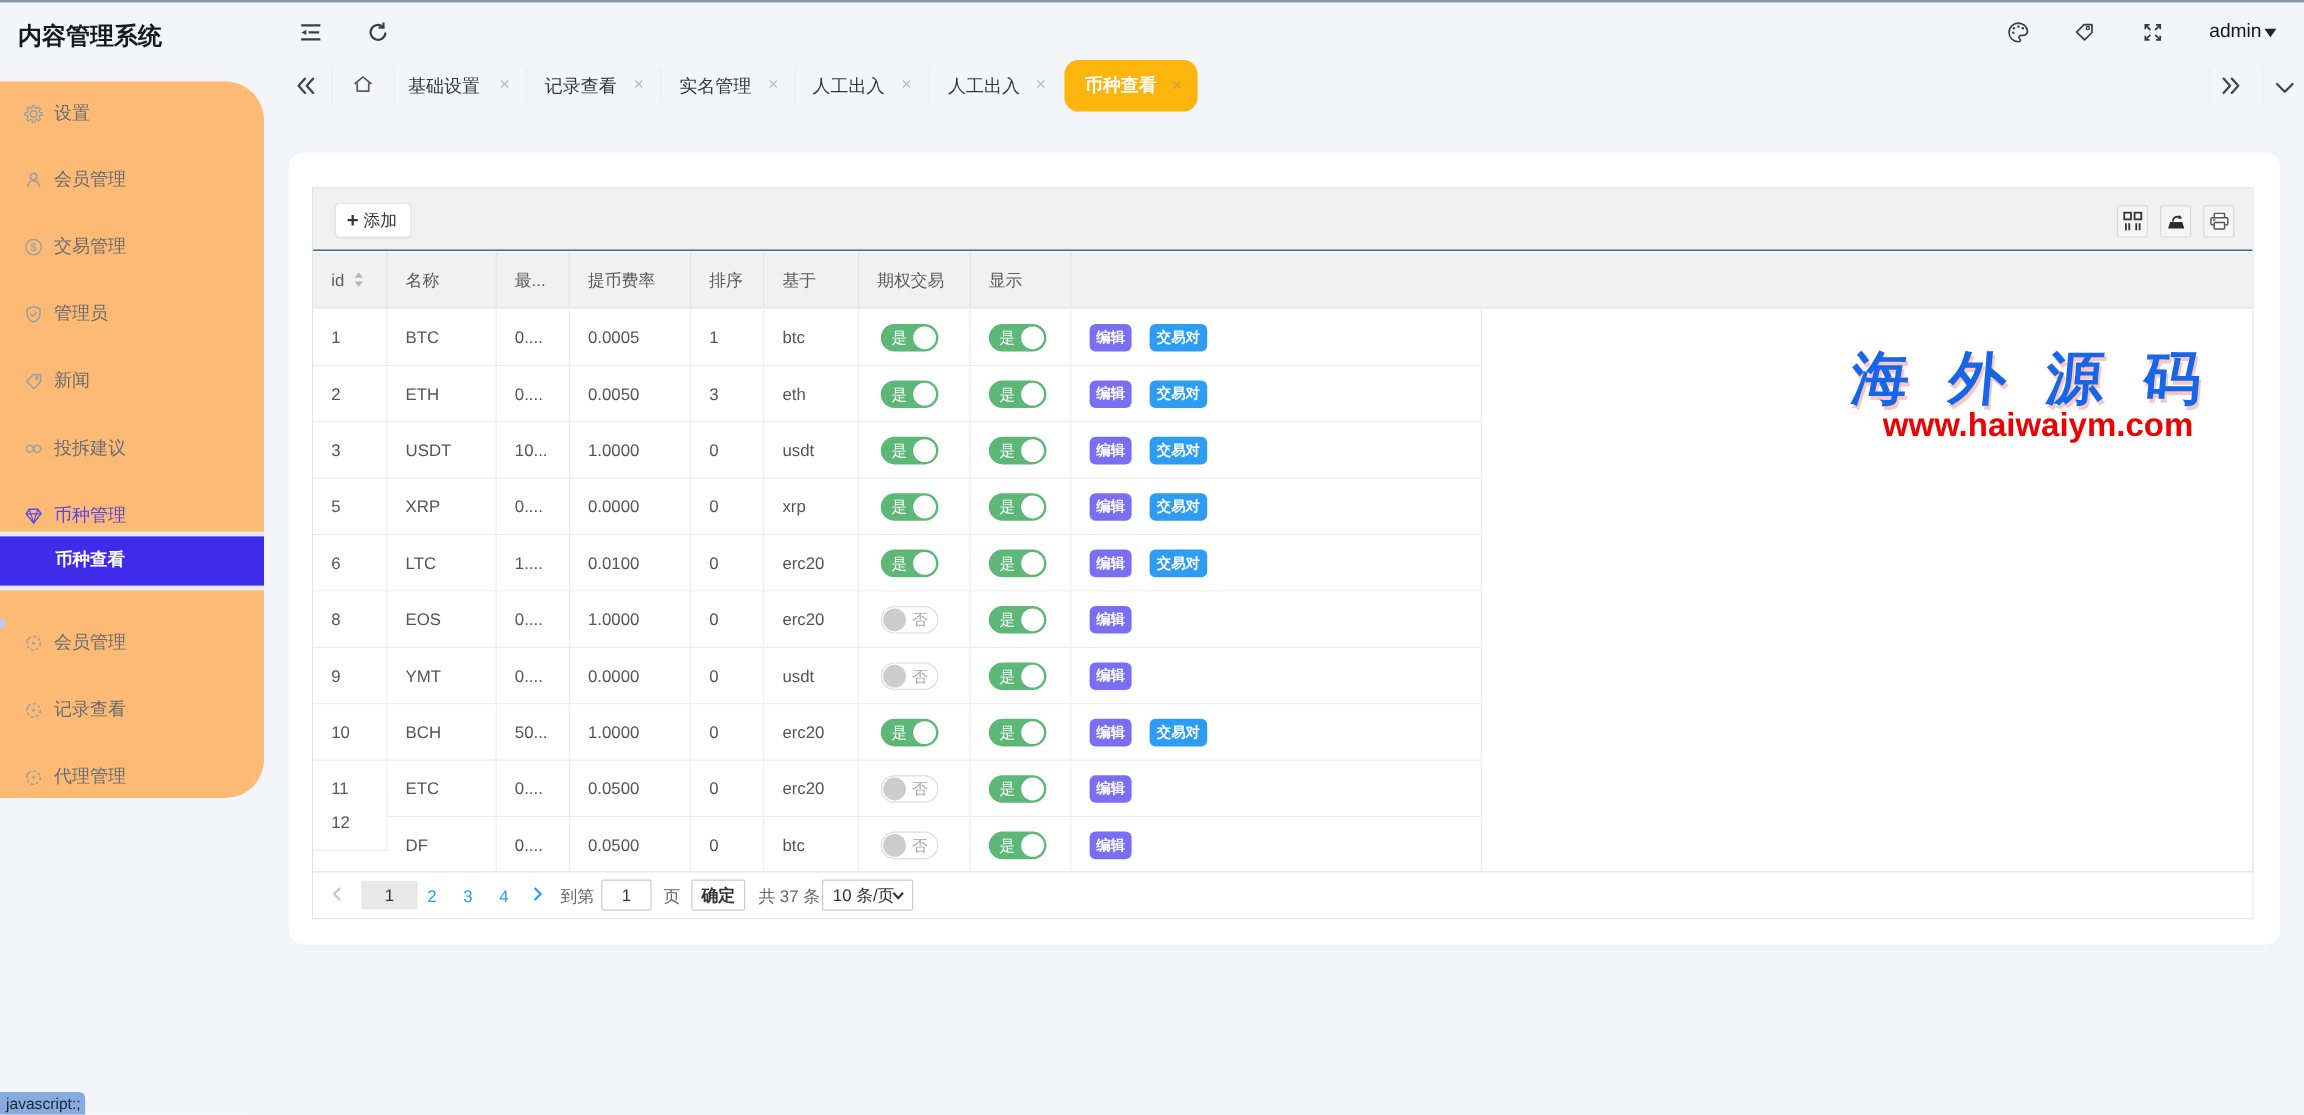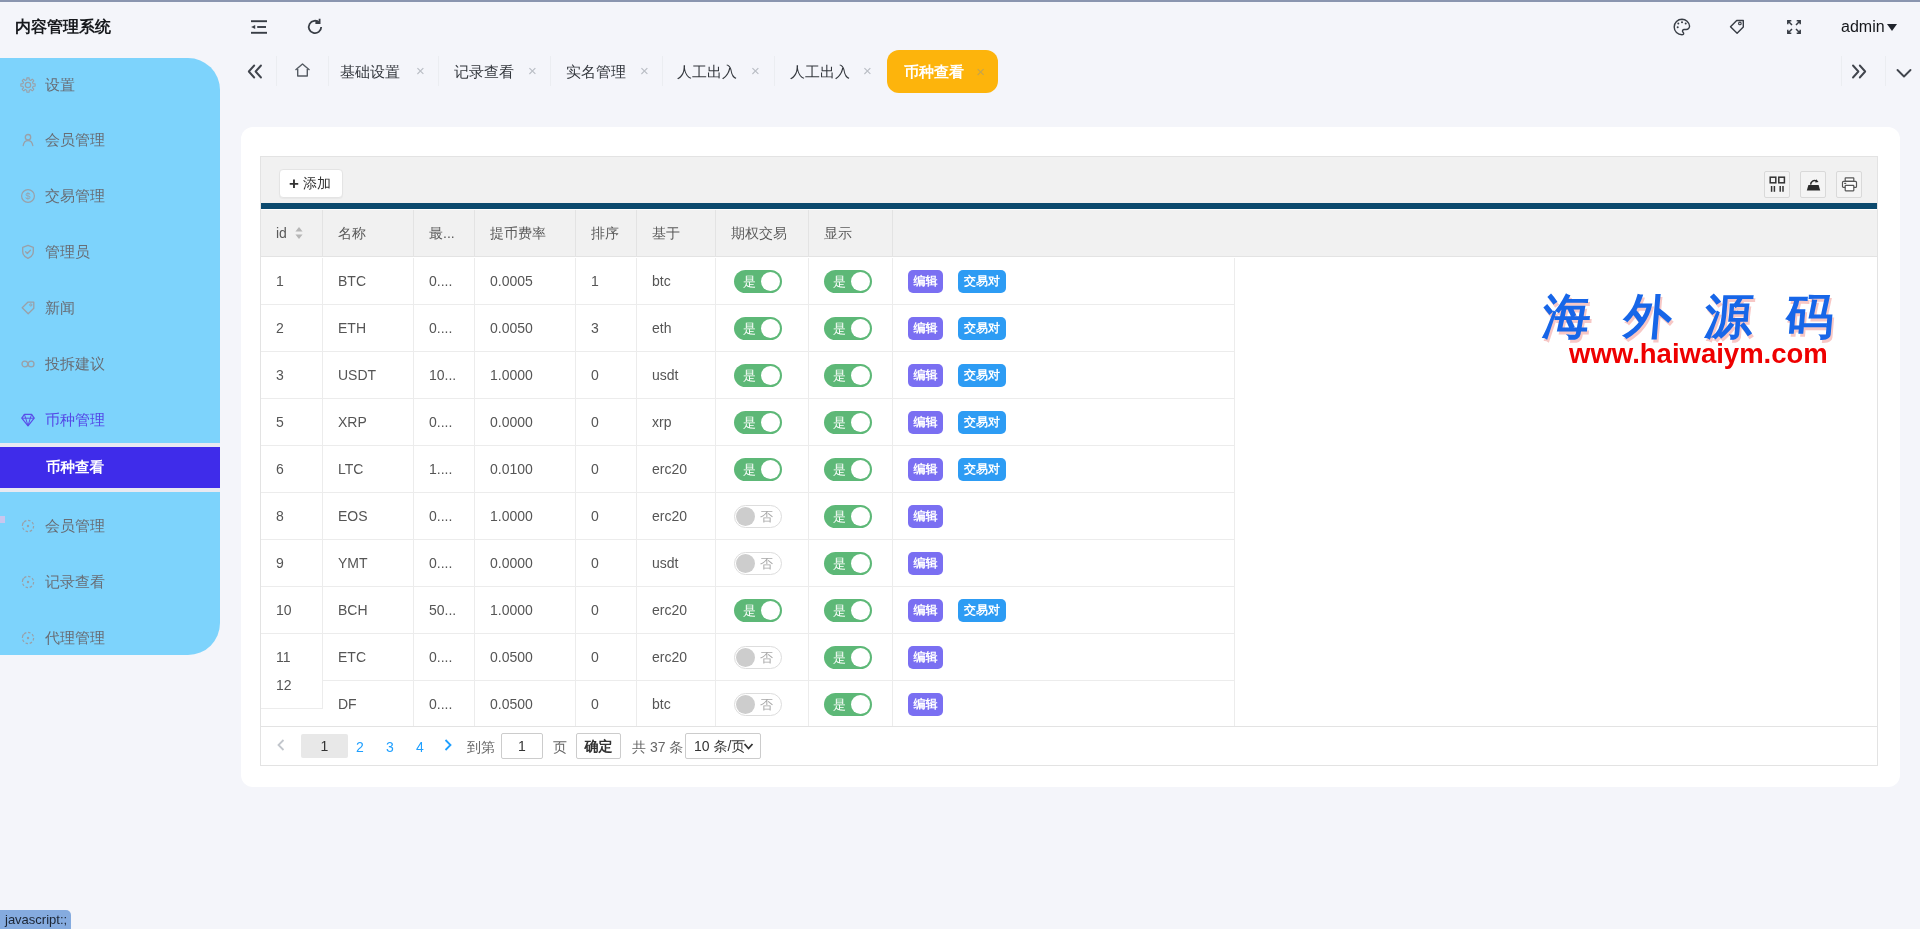--- a/index.html
+++ b/index.html
@@ -1,37 +1,37 @@
 <!DOCTYPE html>
 <html><head>
 <meta charset="utf-8">
 <style>
 *{margin:0;padding:0;box-sizing:border-box}
 html,body{width:1920px;height:929px;overflow:hidden}
 body{font-family:"Liberation Sans",sans-serif;background:#f4f5fa;position:relative;font-size:14px;color:#555}
 #topline{position:absolute;left:0;top:0;width:1920px;height:2px;background:#8a95af}
-#logo{position:absolute;left:15px;top:17px;font-size:16px;font-weight:bold;color:#17191d}
-#sidebar{position:absolute;left:0;top:58px;width:220px;height:597px;background:#7dd3fc;border-radius:0 32px 32px 0}
+#logo{position:absolute;left:15px;top:17px;font-size:20px;font-weight:bold;color:#17191d}
+#sidebar{position:absolute;left:0;top:68px;width:220px;height:597px;background:#fdba74;border-radius:0 32px 32px 0}
 .mi{position:absolute;left:0;width:220px;height:24px;line-height:24px}
 .mi .txt{position:absolute;left:45px;top:0;font-size:15px;color:#686d75}
 .mi svg{position:absolute;left:20px;top:4px}
 .mi.purple .txt{color:#5447e6}
 #subwrap{position:absolute;left:0;top:443px;width:220px;height:49px;background:#e9e9f1}
 #subact{position:absolute;left:0;top:447px;width:220px;height:41px;background:#3f2cea;color:#fff;font-size:14.5px;font-weight:bold;line-height:41px}
 #subact span{margin-left:46px}
 #sthumb{position:absolute;left:0;top:516px;width:5px;height:7px;background:#c9c6ee}
 .tabtxt{position:absolute;top:63px;font-size:15px;color:#33373d;white-space:nowrap}
 .tabx{position:absolute;top:62px;font-size:15px;color:#b9bdc4}
 .tdiv{position:absolute;top:56px;width:1px;height:30px;background:#ebedf1}
 #acttab{position:absolute;left:887px;top:50px;width:111px;height:43px;background:#fdb40c;border-radius:12px;color:#fff;font-weight:bold;font-size:15px;line-height:43px}
 #acttab .t{margin-left:17px}
 #acttab .x{position:absolute;right:13px;top:0;color:#c5a54e;font-weight:normal;font-size:15px}
 #card{position:absolute;left:241px;top:127px;width:1659px;height:660px;background:#fff;border-radius:12px}
 #tablewrap{position:absolute;left:260px;top:156px;width:1618px;height:610px;border:1px solid #e3e3e3;background:#fff}
-#toolbar{position:absolute;left:0;top:0;width:1616px;height:52px;background:#f1f1f1;border-bottom:6px solid #0c4a6e}
+#toolbar{position:absolute;left:0;top:0;width:1616px;height:52px;background:#f1f1f1;border-bottom:1px solid #0c4a6e}
 #addbtn{position:absolute;left:18px;top:12px;width:64px;height:29px;background:#fff;border:1px solid #e4e4e4;border-radius:4px;color:#333;font-size:14px;line-height:27px;box-shadow:0 1px 1px rgba(0,0,0,.04)}
 #addbtn .p{font-size:17px;font-weight:bold;margin:0 4px 0 9px;vertical-align:-1px}
 .tool{position:absolute;top:14px;width:26px;height:27px;border:1px solid #d9d9d9;background:#f4f4f4;border-radius:2px}
 .tool svg{position:absolute;left:4px;top:4px}
 #thead{position:absolute;left:0;top:53px;width:1616px;height:47px;background:#f1f1f1;border-bottom:1px solid #e3e3e3}
 .hc{position:absolute;top:0;height:46px;line-height:46px;border-right:1px solid #e3e3e3;color:#5a5a5a;font-size:14px}
 .hc .ct{margin-left:15px}
 #tbody{position:absolute;left:0;top:101px;width:1616px}
 .cell{position:absolute;height:47px;line-height:46px;border-right:1px solid #ececec;border-bottom:1px solid #ececec;color:#555;font-size:14px;background:#fff}
 .cell .ct{margin-left:15px}

